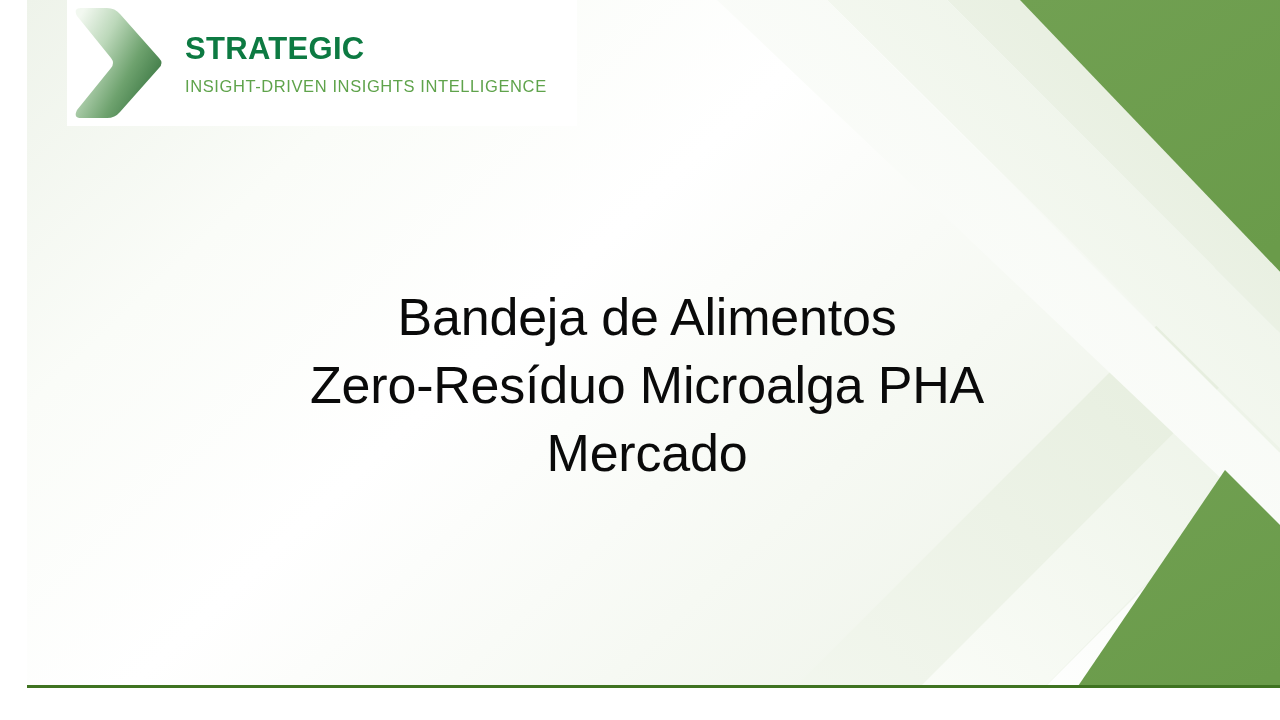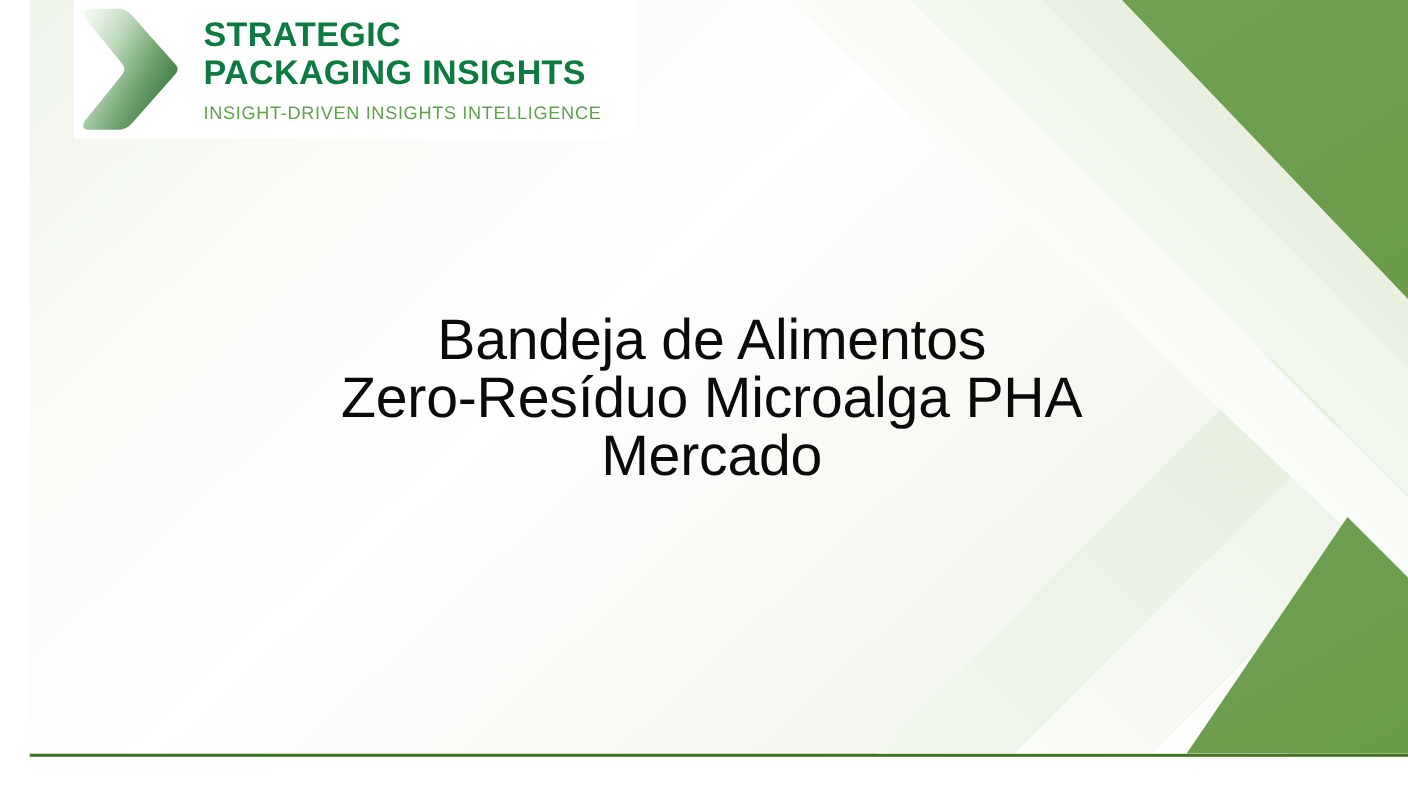--- a/index.html
+++ b/index.html
@@ -92,21 +92,21 @@
   
   .title {
     position: absolute;
     left: 180px;
     top: 248px;
     width: 880px;
     text-align: center;
     font-family: "Liberation Sans", sans-serif;
     font-weight: normal;
     font-size: 52px;
-    line-height: 53px;
+    line-height: 68px;
     color: #0a0a0a;
     white-space: pre-line;
     letter-spacing: -0.2px;
   }
 
   
   .email {
     position: absolute;
     left: 68px;
     top: 535px;
@@ -190,21 +190,20 @@
                  Q 48,118 53,112
                  L 92,68
                  Q 97,63 92,58
                  L 53,14
                  Q 48,8 40,8
                  Z" fill="url(#markGrad)"></path>
       </svg>
     </div>
     <div class="logo-text">
       <div class="logo-line-1">STRATEGIC</div>
-      <div class="logo-line-2">PACKAGING INSIGHTS</div>
       <div class="logo-tagline">INSIGHT-DRIVEN INSIGHTS INTELLIGENCE</div>
     </div>
   </div>
 
   <h1 class="title">Bandeja de Alimentos
 Zero-Resíduo Microalga PHA
 Mercado</h1>
 
 
 </div>

